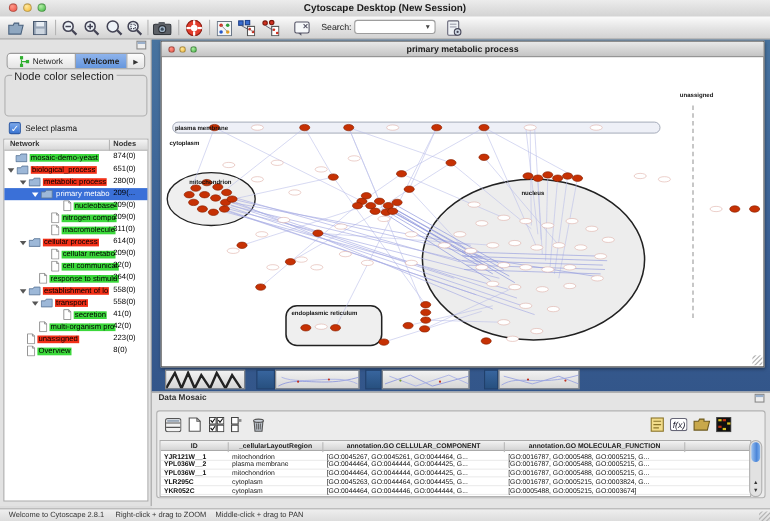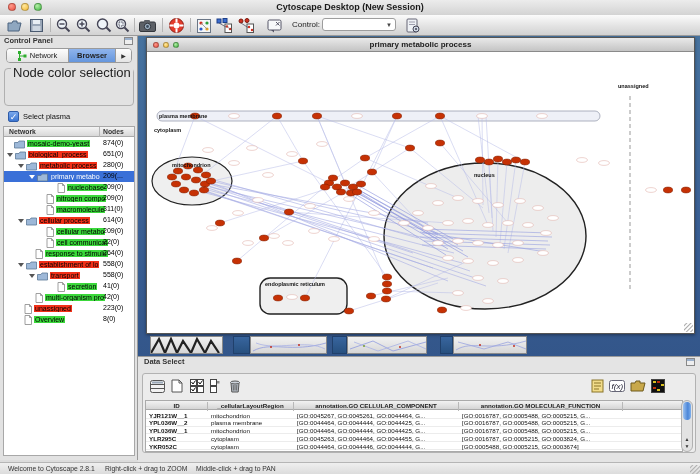--- a/index.html
+++ b/index.html
@@ -28,21 +28,21 @@
   #control-panel { position:absolute; left:0; top:36px; width:138px; height:424px; background:#e2e2e2; border-right:1px solid #9a9a9a; }
   #cp-header { position:absolute; left:0; top:0; width:100%; height:11px; font-size:7.5px; font-weight:bold; color:#333; padding-left:4px; }
   .float-icon { position:absolute; width:9px; height:8px; border:1px solid #888; background:#eee; }
   .float-icon:before { content:""; position:absolute; left:0; top:0; right:0; height:2px; background:#9ab0cc; }
   #cp-tabs { position:absolute; left:6px; top:12px; width:126px; height:15px; display:flex; border:1px solid #9a9a9a; border-radius:4px; overflow:hidden; background:#f4f4f4; }
   .cp-tab { height:100%; display:flex; align-items:center; justify-content:center; font-size:7.5px; color:#222; border-right:1px solid #9a9a9a; }
   #tab-network { width:62px; background:linear-gradient(#fdfdfd,#e4e4e4); gap:3px; }
   #tab-mosaic { width:47px; background:linear-gradient(#8fb4ec,#6596dd); font-weight:bold; }
   #tab-more { width:15px; font-size:6px; color:#333; background:linear-gradient(#fdfdfd,#e4e4e4); border-right:none; }
   #group-color { position:absolute; left:4px; top:32px; width:130px; height:38px; border:1px solid #b0b0b0; border-radius:4px; }
-  #group-color-label { position:absolute; left:6px; top:-4px; background:#e2e2e2; padding:0 2px; font-size:13px; color:#222; }
+  #group-color-label { position:absolute; left:6px; top:-4px; background:#e2e2e2; padding:0 2px; font-size:10px; color:#222; }
   #color-combo { position:absolute; left:5px; top:8px; width:118px; height:15px; background:#fff; border:1px solid #9d9d9d; border-radius:3px; font-size:7.5px; color:#111; display:flex; align-items:center; padding-left:6px; }
   #combo-stepper { position:absolute; right:1px; top:1px; width:12px; height:11px; background:linear-gradient(#8ab2ee,#5b8fd8); border-radius:2px; color:#fff; font-size:4px; line-height:5px; text-align:center; }
   #select-row { position:absolute; left:8px; top:74px; height:12px; display:flex; align-items:center; gap:4px; }
   #select-check { width:11px; height:11px; background:linear-gradient(#7aa8ec,#3c76d2); border:1px solid #2f5ca8; border-radius:2px; color:#fff; font-size:9px; line-height:10px; text-align:center; }
   #select-label { font-size:7.5px; color:#111; }
 
   #tree-panel { position:absolute; left:3px; top:90px; width:132px; height:330px; background:#fff; border:1px solid #a8a8a8; }
   #tree-head { position:absolute; left:0; top:0; width:100%; height:10px; background:linear-gradient(#f4f4f4,#d8d8d8); border-bottom:1px solid #aaa; font-size:6.8px; font-weight:bold; color:#333; }
   #tree-head .c1 { position:absolute; left:5px; top:1px; }
   #tree-head .c2 { position:absolute; left:99px; top:1px; }
@@ -207,49 +207,48 @@
           <line x1="3" y1="5" x2="10" y2="9.5" stroke="#556" stroke-width="0.8"></line>
         </svg>
     </span>
     <span class="tbi" style="left:266px">
       <svg width="15" height="14" viewBox="0 0 15 14">
           <rect x="1" y="1" width="13" height="10" rx="1.5" fill="#f6f8fa" stroke="#556"></rect>
           <path d="M4 11 L7 13.5 L7 11 Z" fill="#556"></path>
           <path d="M9 3 L12.5 6.5 M12.5 3 L9 6.5" stroke="#556" stroke-width="1"></path>
         </svg>
     </span>
-    <span id="search-label" style="left:292px">Control:</span>
+    <span id="search-label" style="left:292px">Search:</span>
     <input id="search-box" style="left: 322px;" type="text" value="">
     <span id="search-arrow" style="left:386px">▼</span>
     <span class="tbi" style="left:404px">
       <svg width="14" height="15" viewBox="0 0 14 15">
           <rect x="1" y="1" width="10" height="13" rx="1" fill="#eef1f5" stroke="#667"></rect>
           <line x1="3" y1="4" x2="9" y2="4" stroke="#889" stroke-width="0.8"></line>
           <line x1="3" y1="6.5" x2="9" y2="6.5" stroke="#889" stroke-width="0.8"></line>
           <circle cx="10" cy="11" r="3" fill="#cfd8e4" stroke="#445"></circle>
           <circle cx="10" cy="11" r="1" fill="#445"></circle>
         </svg>
     </span>
   </div>
 
   <div id="control-panel">
-    <div id="cp-header">Control Panel</div>
     <span class="float-icon" style="right:4px; top:1px"></span>
     <div id="cp-tabs">
       <div class="cp-tab" id="tab-network">
         <svg width="9" height="10" viewBox="0 0 9 10">
             <rect x="0" y="0" width="3" height="3" fill="#2fae2f"></rect>
             <rect x="5.5" y="3.5" width="3" height="3" fill="#2fae2f"></rect>
             <rect x="0" y="7" width="3" height="3" fill="#2fae2f"></rect>
             <path d="M1.5 3 L1.5 8.5 M1.5 5 L6 5" stroke="#2fae2f" stroke-width="1" fill="none"></path>
           </svg>
         <span>Network</span>
       </div>
       <div class="cp-tab" id="tab-mosaic">
-        <span>Browser</span>
+        <span>Welcome</span>
       </div>
       <div class="cp-tab" id="tab-more">
         <span>▶</span>
       </div>
     </div>
     <div id="group-color">
       <span id="group-color-label">Node color selection</span>
     </div>
     <div id="select-row">
       <span id="select-check">✓</span>
@@ -633,21 +632,21 @@
     <div class="mini" style="left:315px; width:74px">
       <svg width="74" height="18" viewBox="0 0 74 18">
           <path d="M2 13 C18 3 34 15 72 4 M4 5 L30 12 L54 5 L72 12" stroke="#9aa4e0" stroke-width="0.8" fill="none"></path>
           <circle cx="26" cy="8" r="1" fill="#c03020"></circle>
           <circle cx="60" cy="9" r="1" fill="#c03020"></circle>
         </svg>
     </div>
   </div>
 
   <div id="data-panel">
-    <div id="dp-header">Data Select</div>
+    <div id="dp-header">Data Mosaic</div>
     <span class="float-icon" style="right:5px; top:1px"></span>
     <div id="dp-body">
       <span class="dpi" style="left:6px">
         <svg width="15" height="13" viewBox="0 0 15 13">
             <rect x="0.5" y="0.5" width="14" height="12" rx="2" fill="#f2f2f2" stroke="#555"></rect>
             <line x1="1" y1="4.5" x2="14" y2="4.5" stroke="#555"></line>
             <line x1="1" y1="8.5" x2="14" y2="8.5" stroke="#555"></line>
             <rect x="2" y="1.5" width="11" height="2" fill="#9aa8b8"></rect>
           </svg>
       </span>

